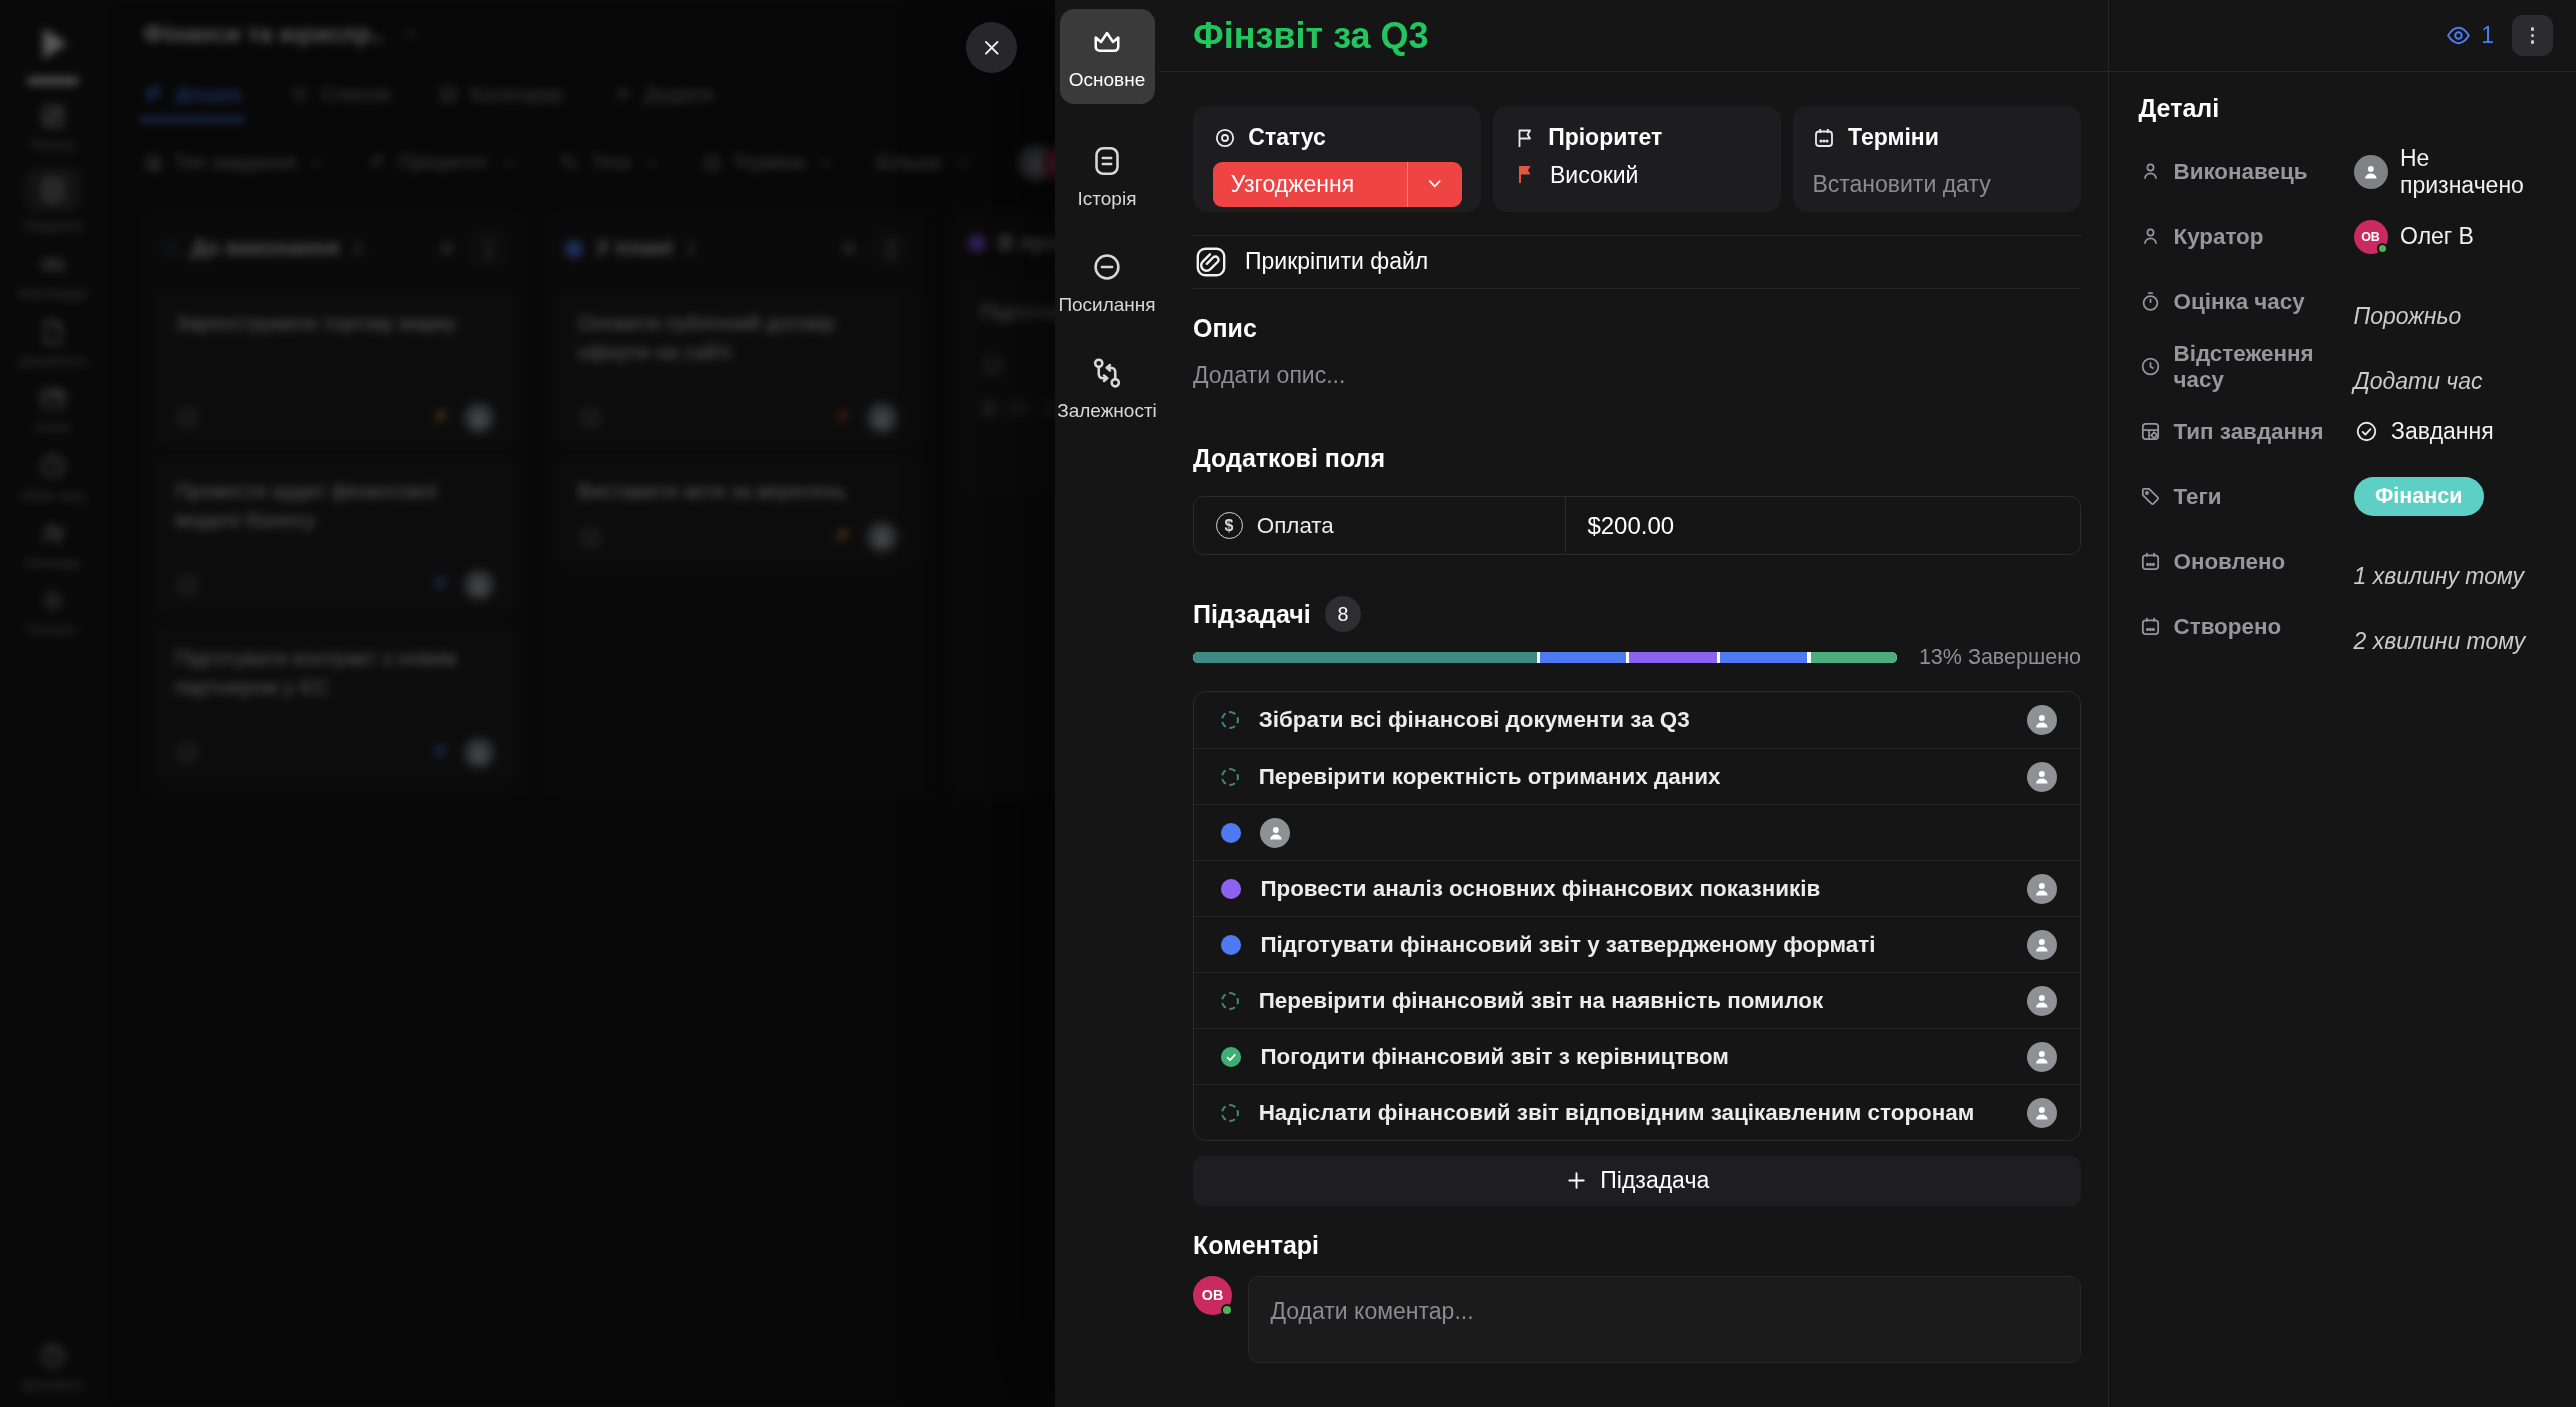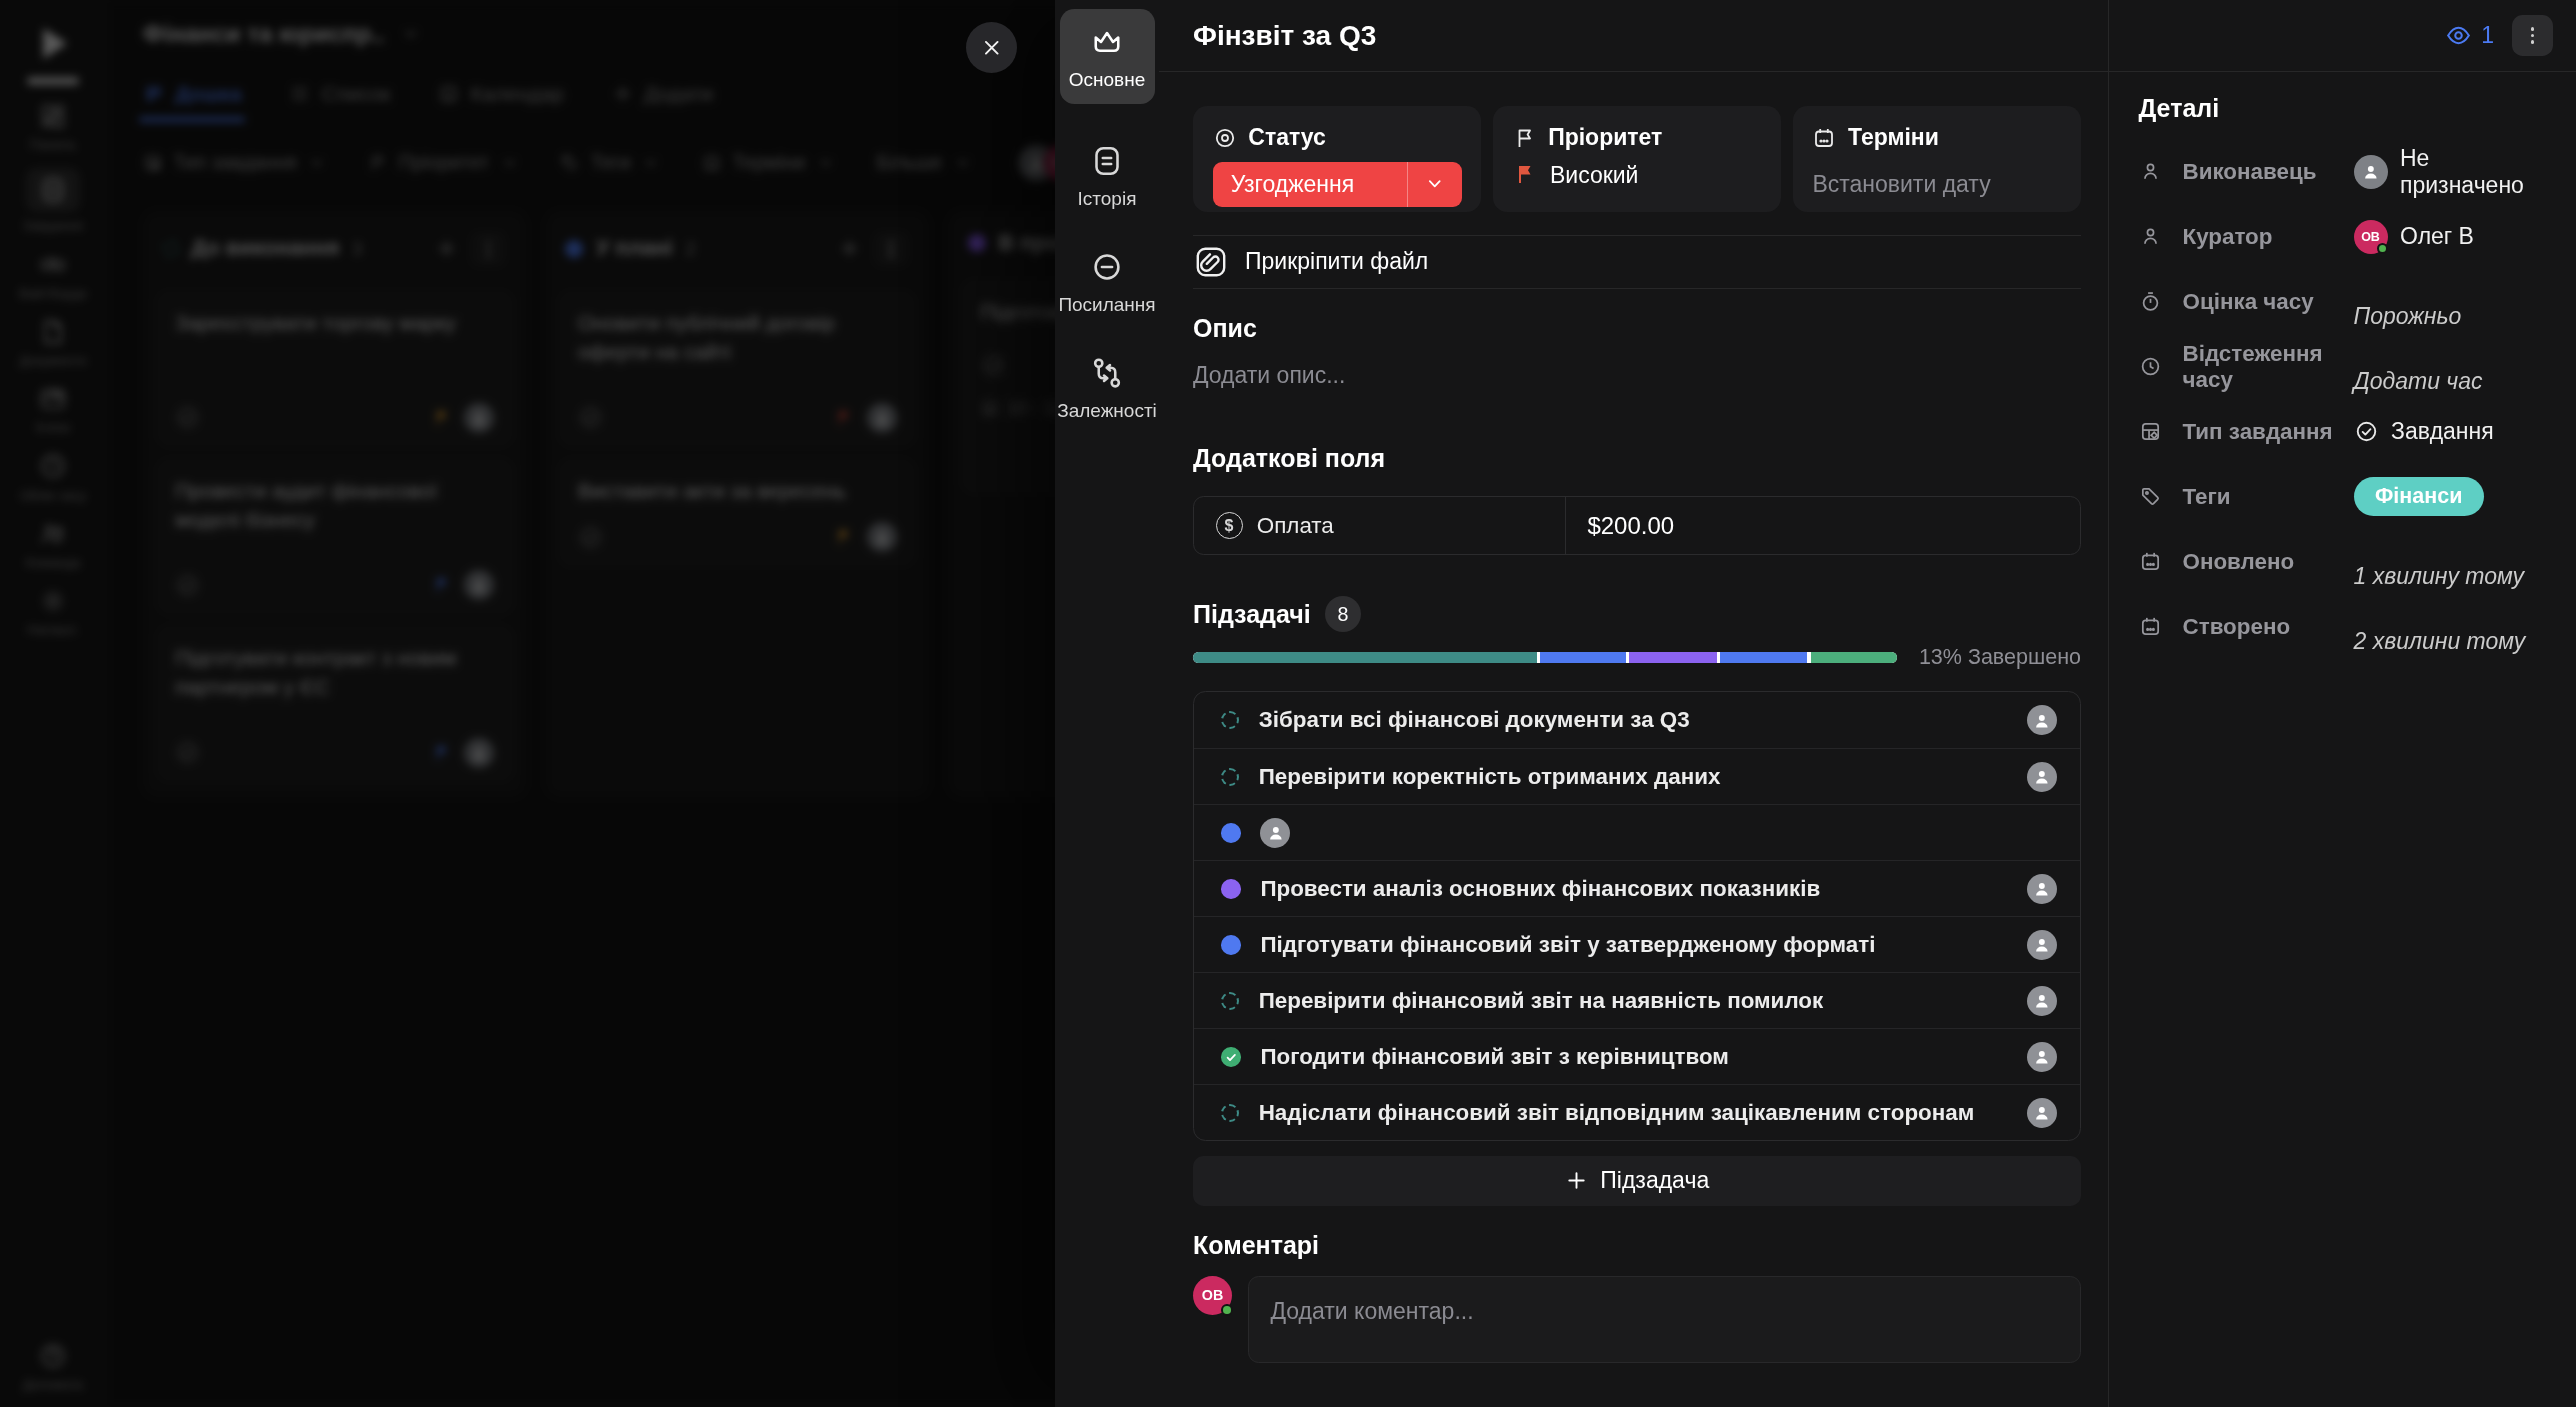--- a/index.html
+++ b/index.html
@@ -77,21 +77,21 @@
   .modal { position:absolute; left:1055px; top:0; right:0; bottom:0; background:#151516;
         display:flex; z-index:4; box-shadow:-36px 0 81px rgba(0,0,0,0.55); }
   .rail { width:104px; flex:none; padding-top:9px; display:flex; flex-direction:column; align-items:center; }
   .rail-item { width:95px; display:flex; flex-direction:column; align-items:center; gap:9px;
         margin-top:39px; color:#d8d8d8; font-size:19px; }
   .rail-item .ic { width:36px; height:36px; }
   .rail-item.active { background:#3a3a3b; border-radius:14.3px; padding:15px 0 12.5px; margin-top:0; color:#fff; }
 
   .mmain { flex:1; min-width:0; display:flex; flex-direction:column; }
   .mhead { height:72px; flex:none; border-bottom:0.9px solid #272728; display:flex; align-items:center; padding-left:34px; }
-  .mtitle { font-size:28px; font-weight:700; color:#ffffff; }
+  .mtitle { font-size:36px; font-weight:700; color:#22c55e; }
   .mcontent { flex:1; overflow:hidden; padding:0 27px 36px 34px; }
 
   .cards-row { display:flex; gap:11.6px; margin-top:34px; }
   .fcard { flex:1; background:#1d1d1f; border-radius:14.3px; padding:18px 19.7px 12.5px; height:106px; }
   .fcard-label { display:flex; align-items:center; gap:11.6px; font-size:23px; font-weight:600; color:#fff; }
   .fcard-label .ic { width:24px; height:24px; color:#eaeaea; }
   .status-btn { margin-top:10.7px; height:45px; background:#4b77f1; border-radius:9px; display:flex;
         align-items:center; padding-left:18px; color:#fff; font-size:23px; }
   .chev-zone { margin-left:auto; width:55px; height:100%; border-left:0.9px solid rgba(255,255,255,0.35);
         display:flex; align-items:center; justify-content:center; }
@@ -153,21 +153,21 @@
   
   .details { width:468px; flex:none; border-left:0.9px solid #272728; display:flex; flex-direction:column; }
   .dhead { height:72px; flex:none; border-bottom:0.9px solid #272728; display:flex; align-items:center;
         justify-content:flex-end; gap:18px; padding-right:23px; }
   .watchers { display:flex; align-items:center; gap:9px; color:#4b7af2; font-size:23px; }
   .watchers .ic { width:27px; height:27px; }
   .kebab-btn { width:41px; height:41px; border-radius:10.7px; background:#2c2c2e; display:flex;
         align-items:center; justify-content:center; }
   .dbody { padding:21.5px 18px 0 29.5px; }
   .d-row { display:flex; align-items:center; margin-top:33px; height:32px; }
-  .d-label { width:215px; flex:none; display:flex; align-items:center; gap:21px; color:#96969c; font-size:22.4px; font-weight:600; }
+  .d-label { width:215px; flex:none; display:flex; align-items:center; gap:12px; color:#96969c; font-size:22.4px; font-weight:600; }
   .d-label .ic { width:23px; height:23px; flex:none; }
   .d-value { display:flex; align-items:center; gap:12.5px; font-size:23px; color:#f1f1f1; }
   .d-value.italic { font-style:italic; color:#cbcbcb;margin-top:29px; }
   .d-av { width:34px; height:34px; font-size:12.5px; }
   .d-value .ic-check { width:25px; height:25px; color:#e8e8e8; }
   .tag-pill { background:#5ecfc4; color:#fff; font-size:21.5px; font-weight:600; padding:7.2px 21.5px; border-radius:894px; }
   .ic { display:block; }
 </style>
 </head>
 <body>

